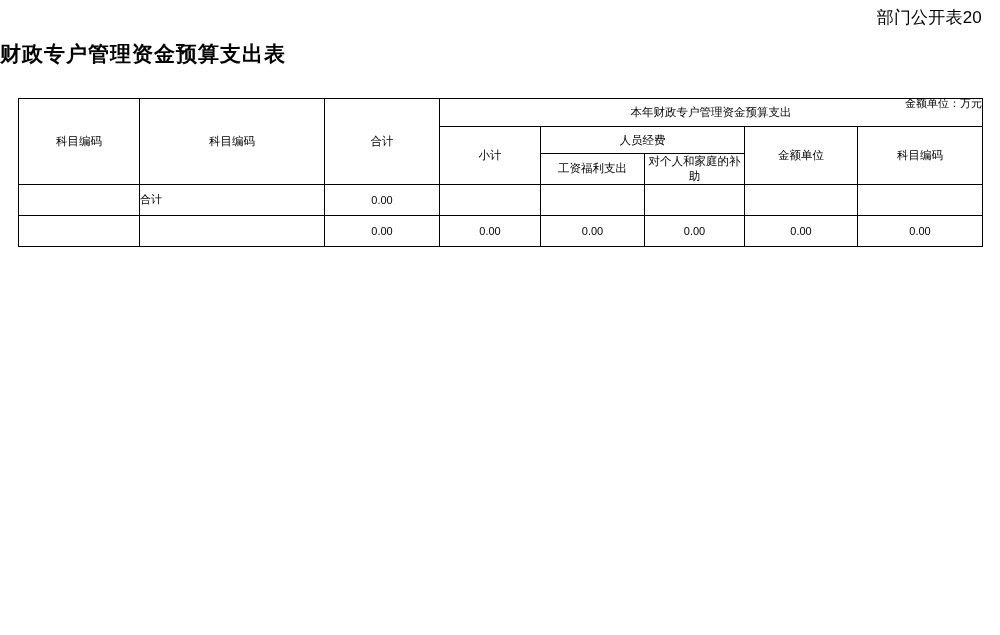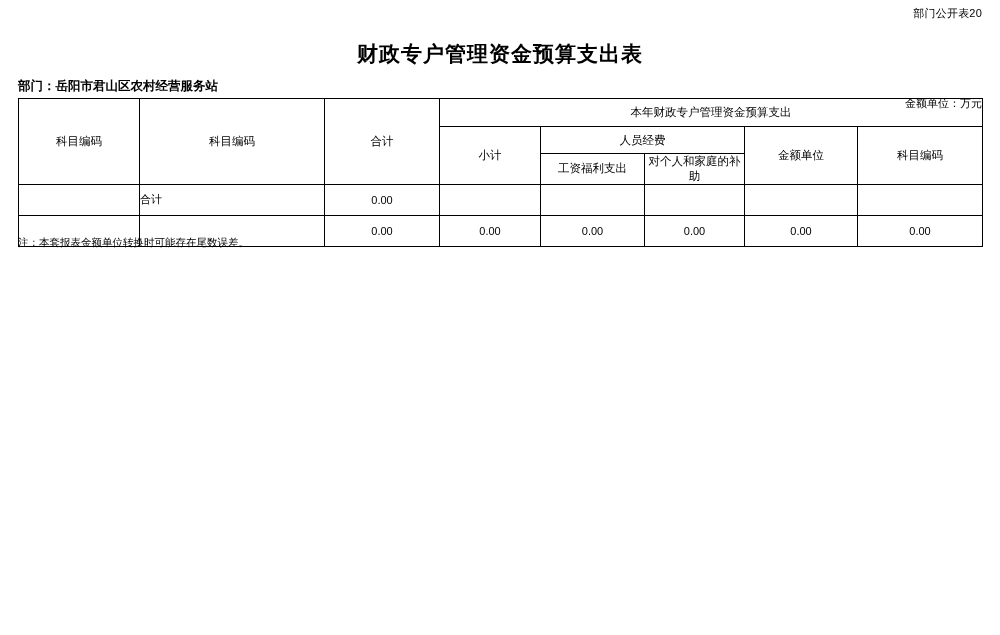--- a/index.html
+++ b/index.html
@@ -17,29 +17,28 @@
   }
   .page {
     position: relative;
     width: 1000px;
     height: 635px;
   }
   .doc-tag {
     position: absolute;
     top: 6px;
     right: 18px;
-    font-size: 11px;
+    font-size: 17px;
     letter-spacing: 0.2px;
   }
   .doc-title {
     position: absolute;
     top: 40px;
     left: 0;
     width: 1000px;
-    text-align: center;
     font-size: 21px;
     font-weight: bold;
     letter-spacing: 1px;
     font-family: Liberation Mono, monospace;
   }
   .meta-row {
     position: absolute;
     top: 78px;
     left: 18px;
     width: 964px;
@@ -105,21 +104,20 @@
 </head>
 <body>
 
 <div class="page">
 
   <div class="doc-tag">部门公开表20</div>
 
   <div class="doc-title">财政专户管理资金预算支出表</div>
 
   <div class="meta-row">
-    <div class="dept"><span>部门：</span><span>岳阳市君山区农村经营服务站</span></div>
     <div class="unit">金额单位：万元</div>
   </div>
 
   <table class="sheet">
     <colgroup>
       <col style="width:121px">
       <col style="width:185px">
       <col style="width:115px">
       <col style="width:101px">
       <col style="width:104px">
@@ -162,15 +160,14 @@
         <td class="cell num">0.00</td>
         <td class="cell num">0.00</td>
         <td class="cell num">0.00</td>
         <td class="cell num">0.00</td>
         <td class="cell num">0.00</td>
         <td class="cell num">0.00</td>
       </tr>
     </tbody>
   </table>
 
-  <div class="note">注：本套报表金额单位转换时可能存在尾数误差。</div>
 
 </div>
 
 </body></html>

